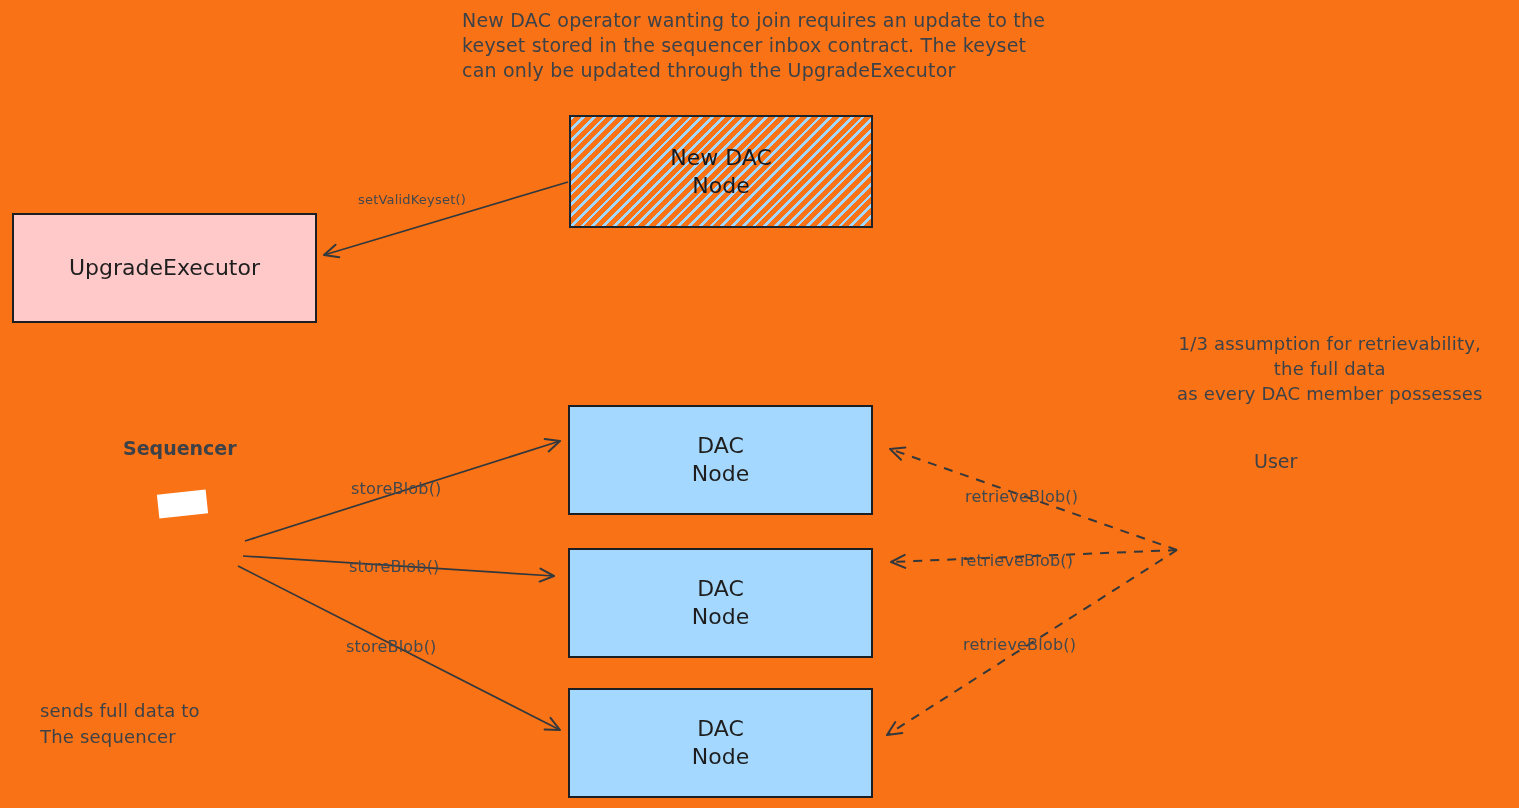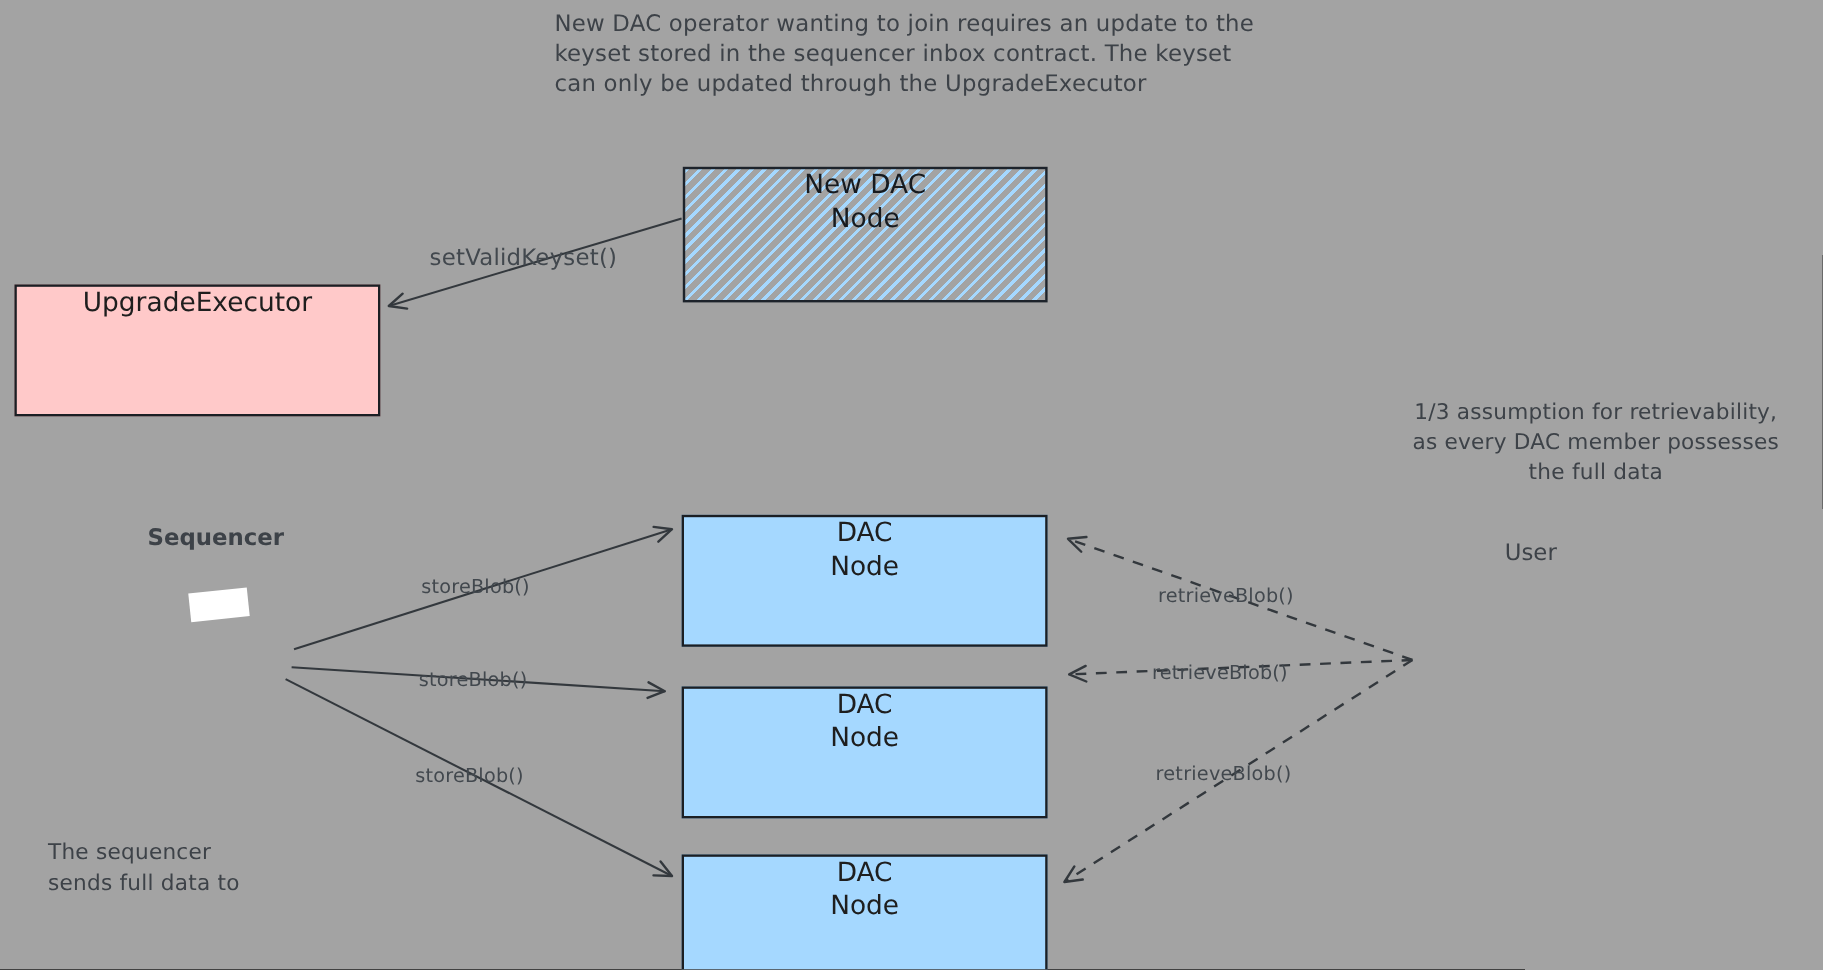--- a/index.html
+++ b/index.html
@@ -4,21 +4,21 @@
 <style>
   html, body {
     margin: 0;
     padding: 0;
     background: #000000;
   }
   .canvas {
     position: relative;
     width: 1519px;
     height: 808px;
-    background: #a3a3a3;
+    background: #f97316;
     overflow: hidden;
     font-family: "DejaVu Sans", "Liberation Sans", sans-serif;
   }
   .arrows {
     position: absolute;
     left: 0; top: 0;
     width: 1519px;
     height: 808px;
   }
   .note {
@@ -43,27 +43,27 @@
     font-size: 19px;
     white-space: nowrap;
   }
   .box {
     position: absolute;
     width: 305px;
     height: 110px;
     display: flex;
     flex-direction: column;
     align-items: center;
+    justify-content: center;
     text-align: center;
     box-sizing: border-box;
     border: 2px solid #1b1f24;
     color: #1e1e1e;
     font-size: 22px;
     line-height: 28px;
-    margin-top: 24px;
   }
   .box--pink { background: #ffc9c9; }
   .box--blue { background: #a5d8ff; }
   .box--hatched {
     width: 304px;
     height: 113px;
     left: 569px;
     top: 115px;
     background-image: repeating-linear-gradient(
       135deg,
@@ -123,26 +123,26 @@
 
   <div class="box box--hatched">
     <div>New DAC</div>
     <div>Node</div>
   </div>
 
   <div class="box box--pink box--upgrade">
     <div>UpgradeExecutor</div>
   </div>
 
-  <div class="edge-label" style="left:358px; top:204px; font-size:19px;">setValidKeyset()</div>
+  <div class="edge-label" style="left:358px; top:192px; font-size:13px;">setValidKeyset()</div>
 
   <div class="note note--small" style="left:1177px; top:331px;text-align:center;">
     <div>1/3 assumption for retrievability,</div>
+    <div>the full data</div>
     <div>as every DAC member possesses</div>
-    <div>the full data</div>
   </div>
 
   <div class="actor-label" style="left:123px; top:437px;font-weight:bold;">Sequencer</div>
   <div class="screen"></div>
 
   <div class="actor-label" style="left:1254px; top:450px;">User</div>
 
   <div class="box box--blue box--node box--node1">
     <div>DAC</div>
     <div>Node</div>
@@ -158,17 +158,17 @@
 
   <div class="edge-label" style="left:351px; top:479px;">storeBlob()</div>
   <div class="edge-label" style="left:349px; top:557px;">storeBlob()</div>
   <div class="edge-label" style="left:346px; top:637px;">storeBlob()</div>
 
   <div class="edge-label" style="left:965px; top:487px;">retrieveBlob()</div>
   <div class="edge-label" style="left:960px; top:551px;">retrieveBlob()</div>
   <div class="edge-label" style="left:963px; top:635px;">retrieveBlob()</div>
 
   <div class="note note--small" style="left:40px; top:698px; line-height:26px;">
+    <div>sends full data to</div>
     <div>The sequencer</div>
-    <div>sends full data to</div>
   </div>
 
 </div>
 
 </body></html>

